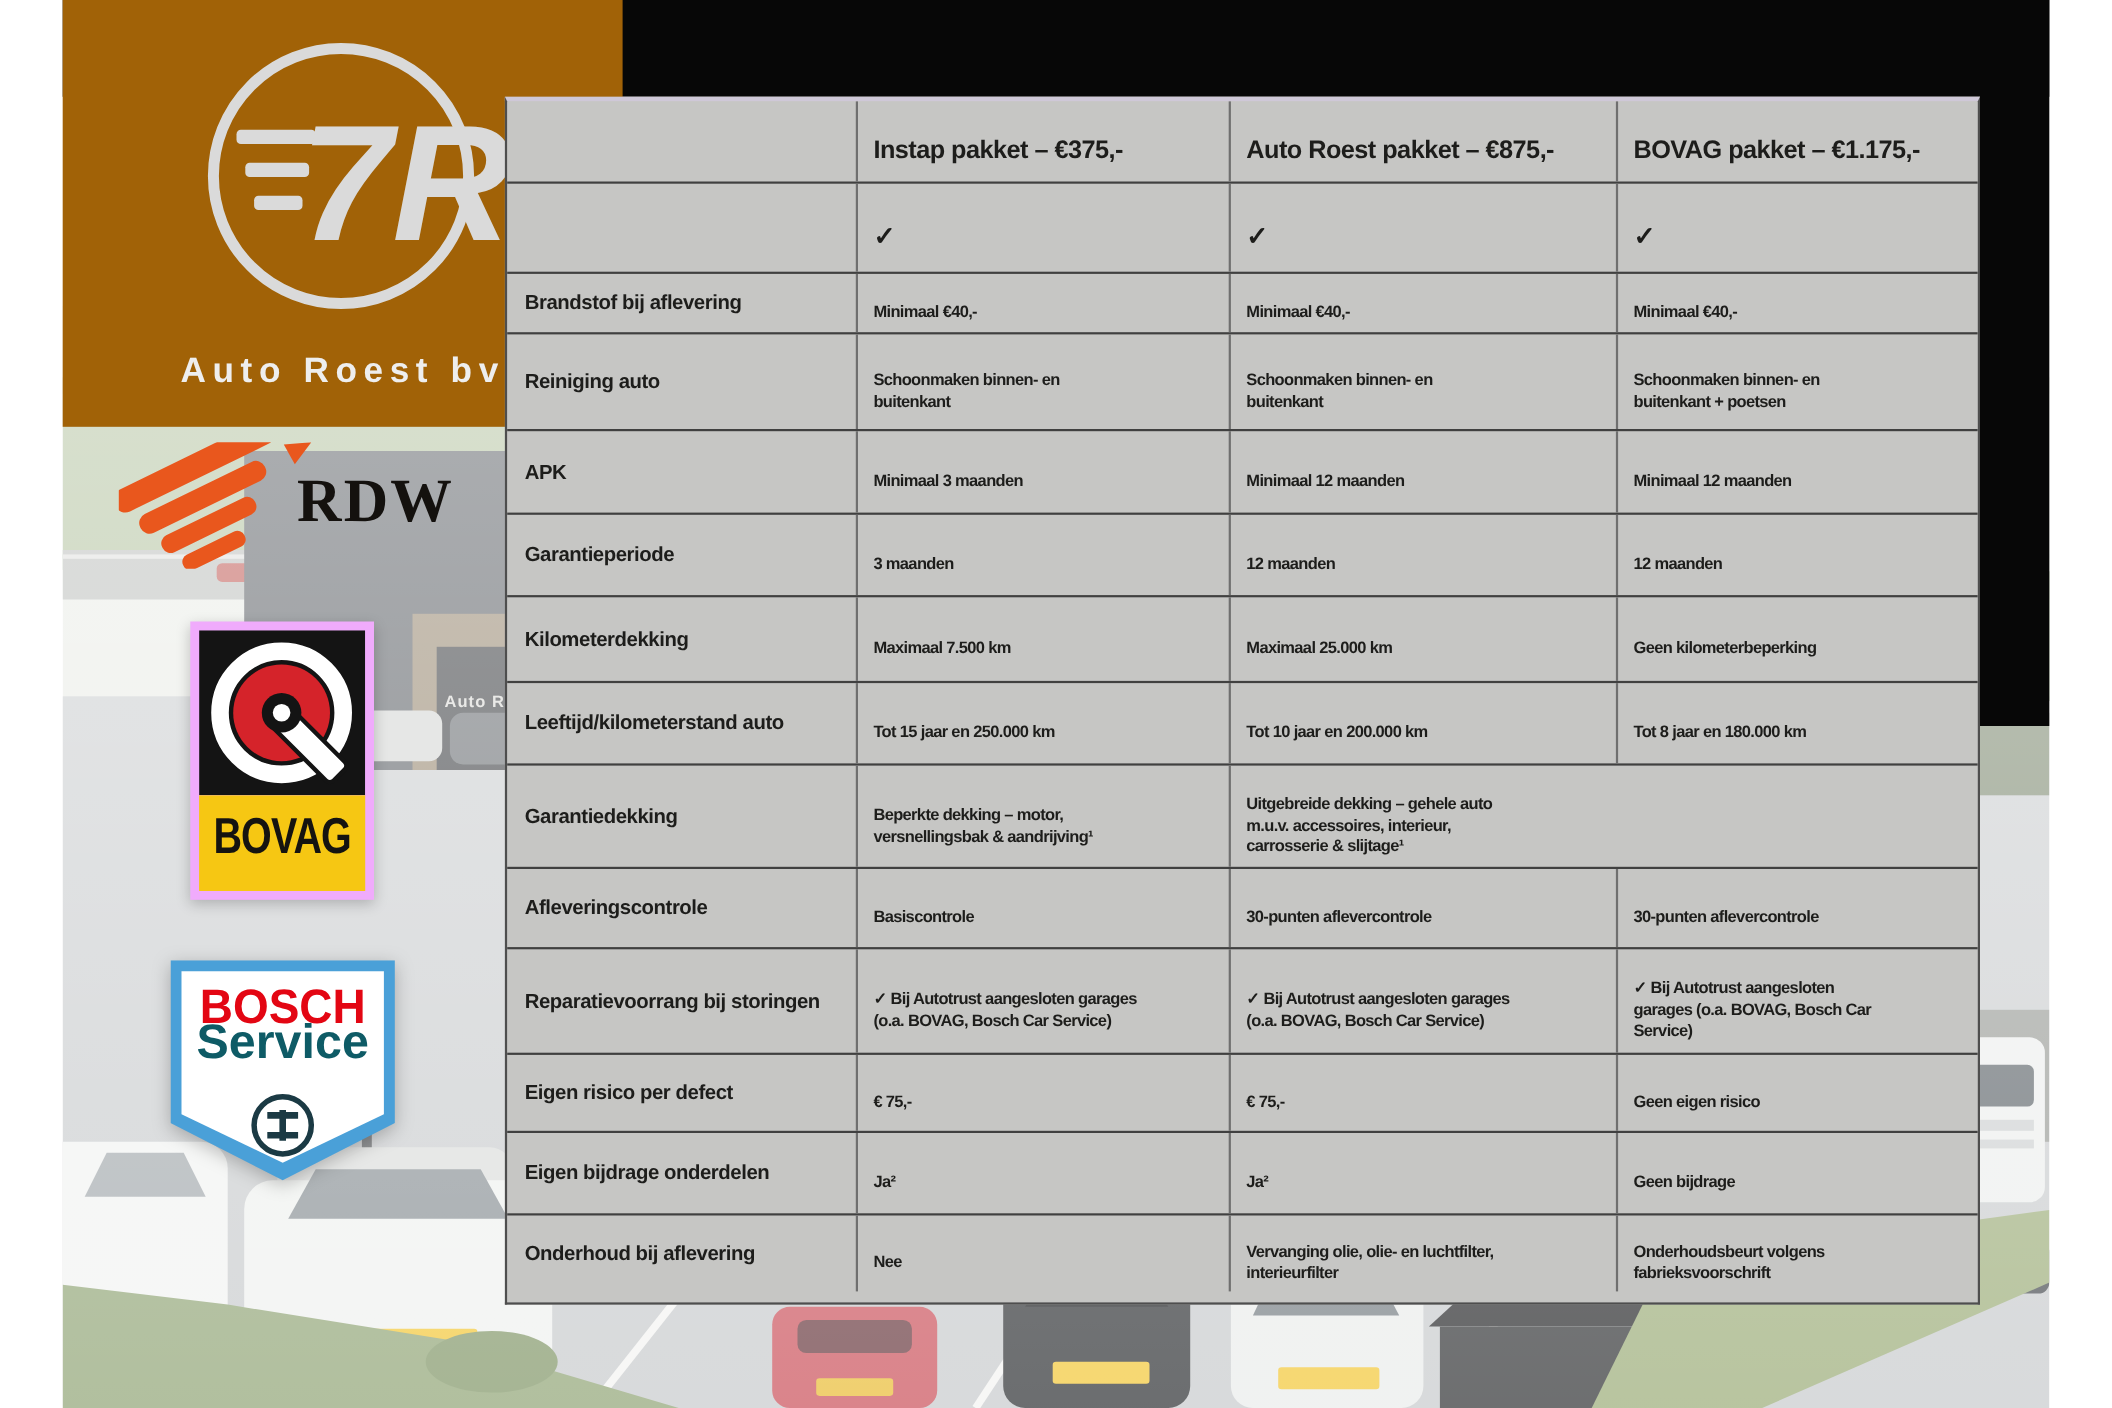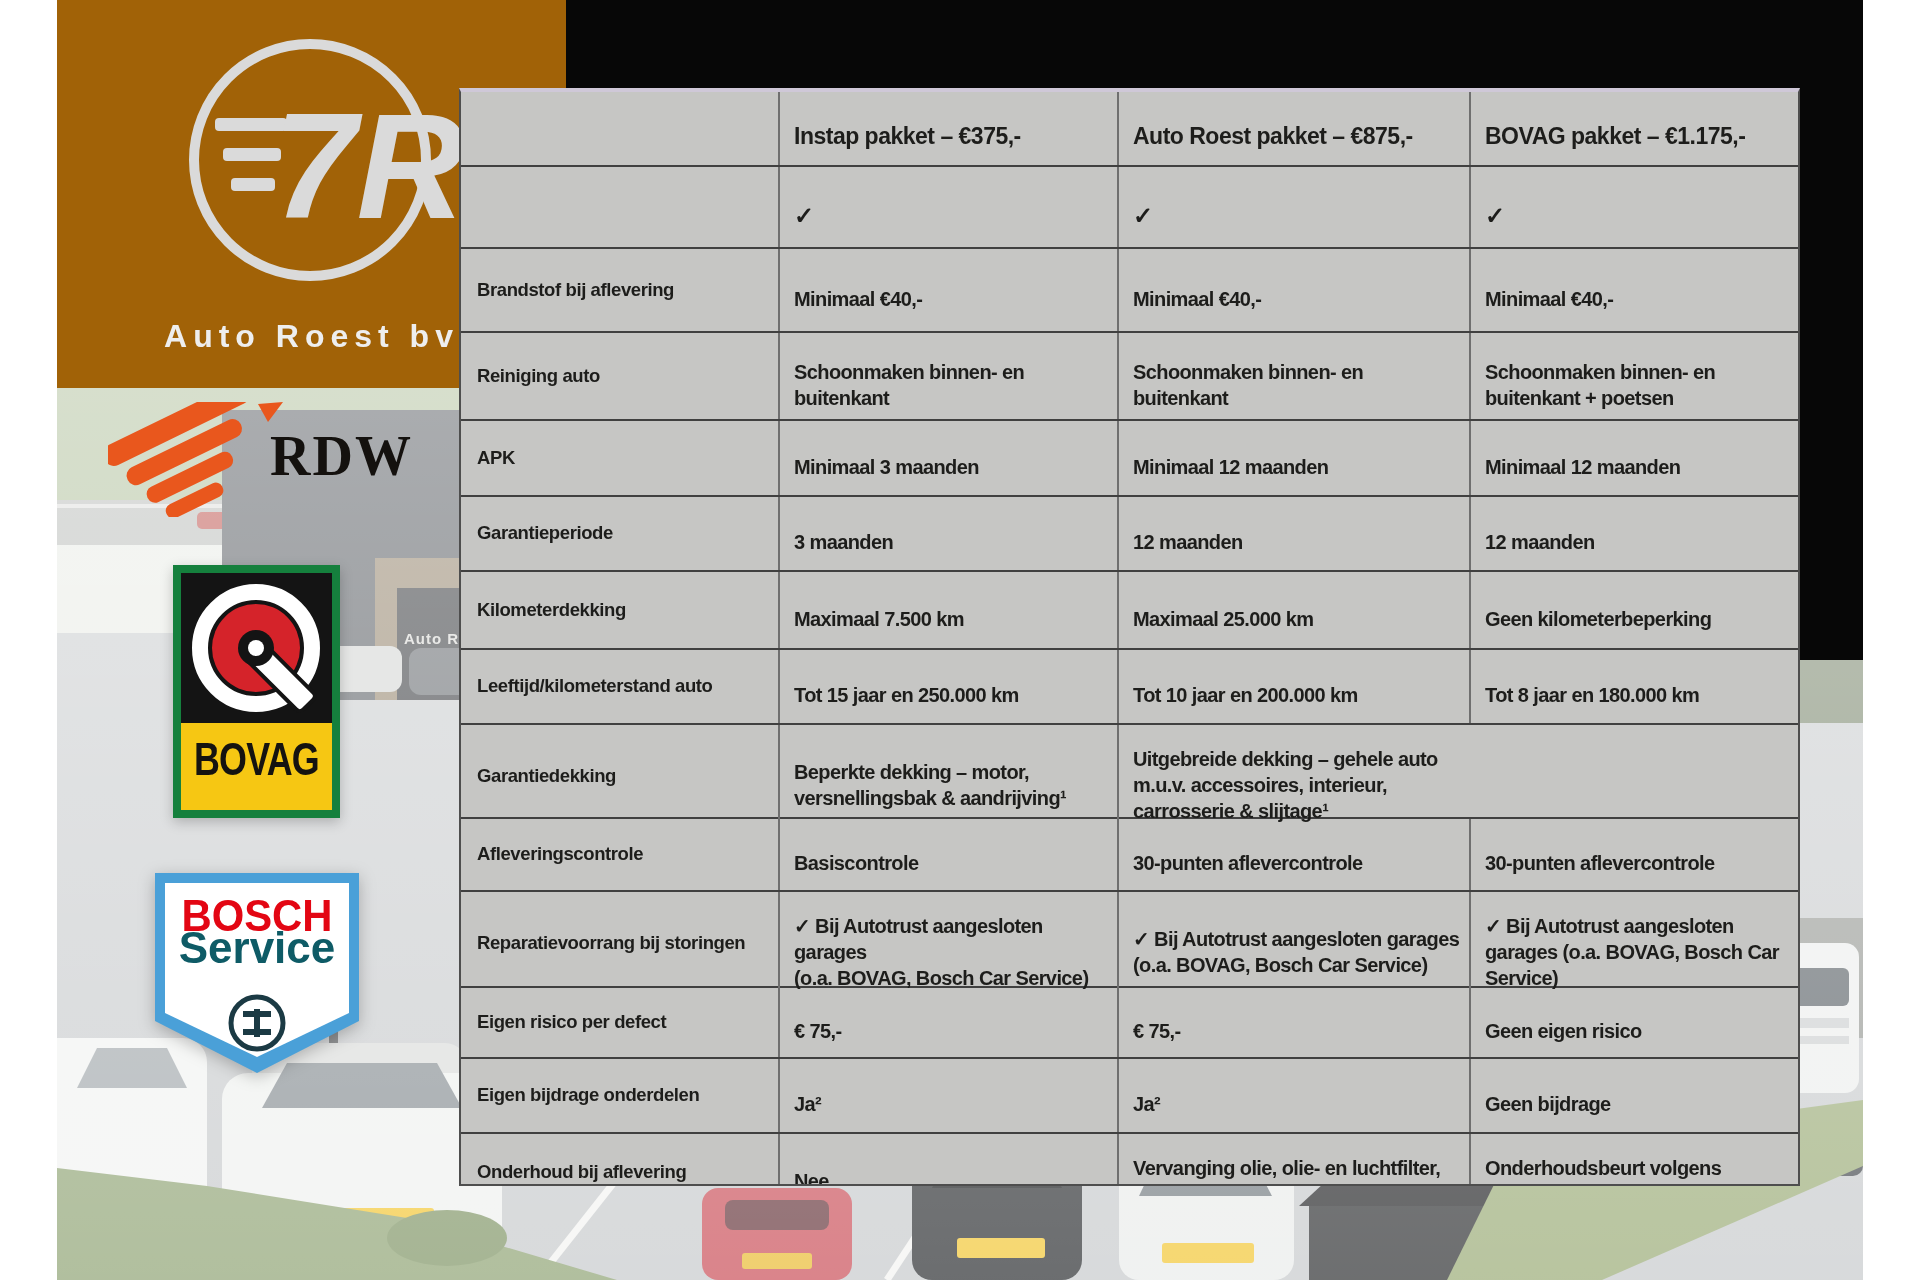--- a/index.html
+++ b/index.html
@@ -20,21 +20,21 @@
   .brand-name{position:absolute;left:0;top:318px;width:100%;text-align:center;color:#eeeeee;
     font-size:32px;font-weight:700;letter-spacing:6px;white-space:nowrap;}
 
   
   .rdw{position:absolute;left:108px;top:402px;width:310px;height:115px;z-index:4;}
   .rdw svg{position:absolute;left:0;top:0;}
   .rdw-text{position:absolute;left:162px;top:22px;font-family:"Liberation Serif",serif;font-weight:700;
     font-size:56px;color:#14110e;letter-spacing:2px;}
 
   
-  .bovag{position:absolute;left:173px;top:565px;width:167px;height:253px;background:#15803d;z-index:4;
+  .bovag{position:absolute;left:173px;top:565px;width:167px;height:253px;background:#f0abfc;z-index:4;
     box-shadow:0 4px 12px rgba(0,0,0,.22);}
   .bovag svg{position:absolute;left:8px;top:8px;}
   .bovag-yellow{position:absolute;left:8px;top:158px;width:151px;height:87px;background:#f6c713;}
   .bovag-text{position:absolute;left:0;top:167px;width:167px;text-align:center;font-size:46px;font-weight:700;
     color:#151310;transform:scaleX(.78);letter-spacing:-1px;}
 
   
   .bosch{position:absolute;left:155px;top:873px;width:204px;height:206px;z-index:4;
     filter:drop-shadow(0 4px 8px rgba(0,0,0,.25));}
   .bosch svg{position:absolute;left:0;top:0;}
@@ -43,21 +43,21 @@
   .bosch-service-word{position:absolute;left:0;top:50px;width:100%;text-align:center;font-size:44px;
     font-weight:700;color:#0e5b66;letter-spacing:0px;}
 
   
   .pkg-table{position:absolute;left:459px;top:88px;width:1341px;height:1098px;box-sizing:border-box;
     background:#c6c6c4;border:2px solid #4e4e4e;border-top:4px solid #cfc8d8;overflow:hidden;z-index:5;}
   .trow{display:grid;grid-template-columns:317px 339px 352px 1fr;box-sizing:border-box;
     border-bottom:2px solid #404040;}
   .trow:last-child{border-bottom:none;}
   .cell{display:flex;align-items:center;box-sizing:border-box;padding:4px 10px 4px 16px;
-    font-weight:700;font-size:20px;line-height:1.3;color:#1d1d1b;letter-spacing:-0.2px;}
+    font-weight:700;font-size:15px;line-height:1.3;color:#1d1d1b;letter-spacing:-0.2px;}
   .cell + .cell{border-left:2px solid #6f6f6f;}
   .cell.val{white-space:pre-line;letter-spacing:-0.6px;padding:21px 8px 4px 14px;}
   .cell.label{white-space:nowrap;font-size:18.5px;letter-spacing:-0.4px;}
   .trow.thead .cell{font-size:23px;white-space:nowrap;letter-spacing:-0.5px;}
   .trow.checkrow .cell.val{font-size:24px;}
 </style>
 </head>
 <body>
 
 <div class="canvas">
@@ -212,21 +212,21 @@
       <div class="cell val">BOVAG pakket – €1.175,-</div>
     </div>
 
     <div class="trow checkrow" style="height:82px">
       <div class="cell label"></div>
       <div class="cell val">✓</div>
       <div class="cell val">✓</div>
       <div class="cell val">✓</div>
     </div>
 
-    <div class="trow" style="height:84px">
+    <div class="trow" style="height:55px">
       <div class="cell label">Brandstof bij aflevering</div>
       <div class="cell val">Minimaal €40,-</div>
       <div class="cell val">Minimaal €40,-</div>
       <div class="cell val">Minimaal €40,-</div>
     </div>
 
     <div class="trow" style="height:88px">
       <div class="cell label">Reiniging auto</div>
       <div class="cell val">Schoonmaken binnen- en
 buitenkant</div>

